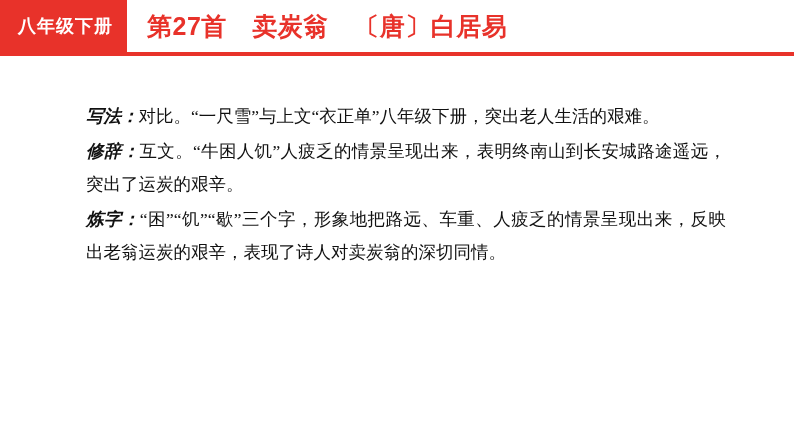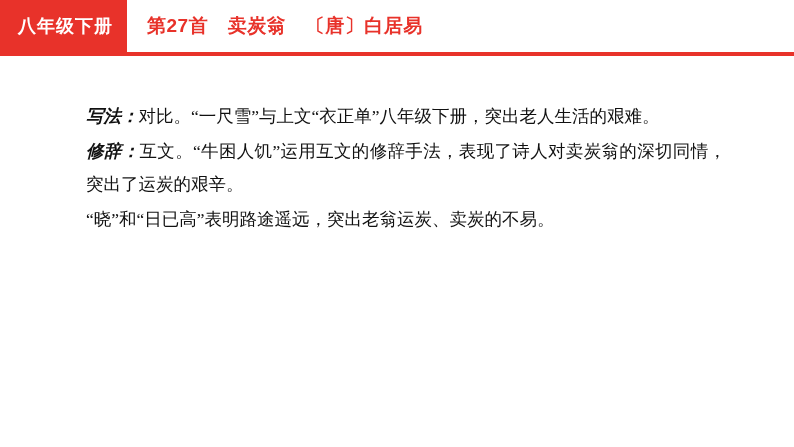--- a/index.html
+++ b/index.html
@@ -47,21 +47,21 @@
   .header-title-wrap {
     flex: 1;
     height: 52px;
     display: flex;
     align-items: center;
     padding-left: 20px;
     box-sizing: border-box;
   }
   .header-title {
     color: #e8322a;
-    font-size: 19px;
+    font-size: 25px;
     font-weight: bold;
     font-family: "Liberation Sans", "DejaVu Sans", sans-serif;
     white-space: nowrap;
     letter-spacing: 0.5px;
   }
   .header-rule {
     position: absolute;
     left: 0;
     top: 52px;
     width: 794px;
@@ -101,20 +101,20 @@
     <div class="header-title-wrap">
       <div class="header-title">第27首　卖炭翁　〔唐〕白居易</div>
     </div>
   </div>
   <div class="header-rule"></div>
 
   <div class="content">
 
     <p class="para"><span class="lead">写法：</span><span>对比。“一尺雪”与上文“衣正单”八年级下册，突出老人生活的艰难。</span></p>
 
-    <p class="para"><span class="lead">修辞：</span><span>互文。“牛困人饥”运用互文的修辞手法，表现了诗人对卖炭翁的深切同情，突出了运炭的艰辛。</span></p>
+    <p class="para"><span class="lead">修辞：</span><span>互文。“牛困人饥”人疲乏的情景呈现出来，表明终南山到长安城路途遥远，突出了运炭的艰辛。</span></p>
 
+    <p class="para"><span class="lead">炼字：</span><span>“困”“饥”“歇”三个字，形象地把路远、车重、人疲乏的情景呈现出来，反映出老翁运炭的艰辛，表现了诗人对卖炭翁的深切同情。</span></p>
 
-    <p class="para indent"><span>“晓”和“日已高”表明路途遥远，突出老翁运炭、卖炭的不易。</span></p>
 
   </div>
 
 </div>
 
 </body></html>

